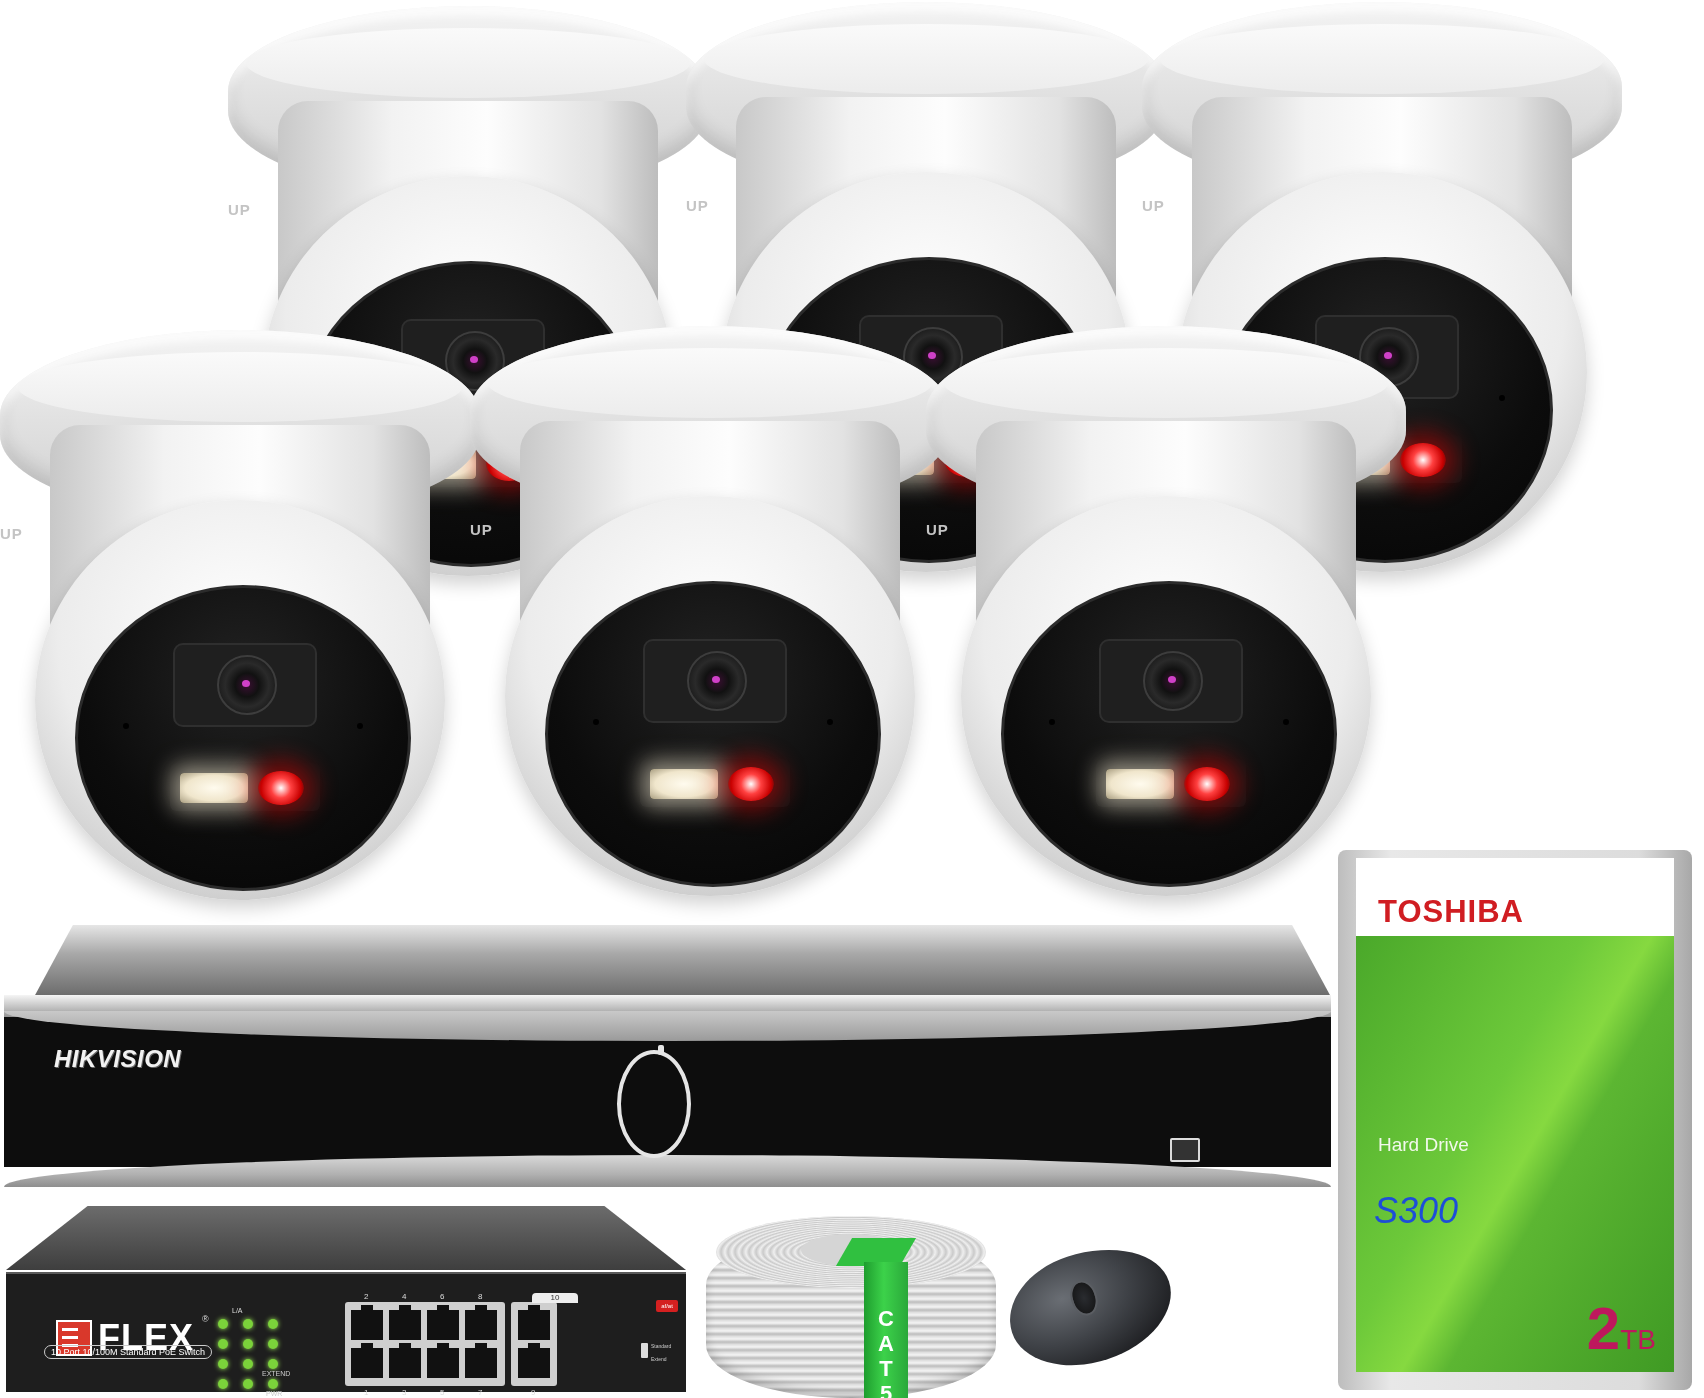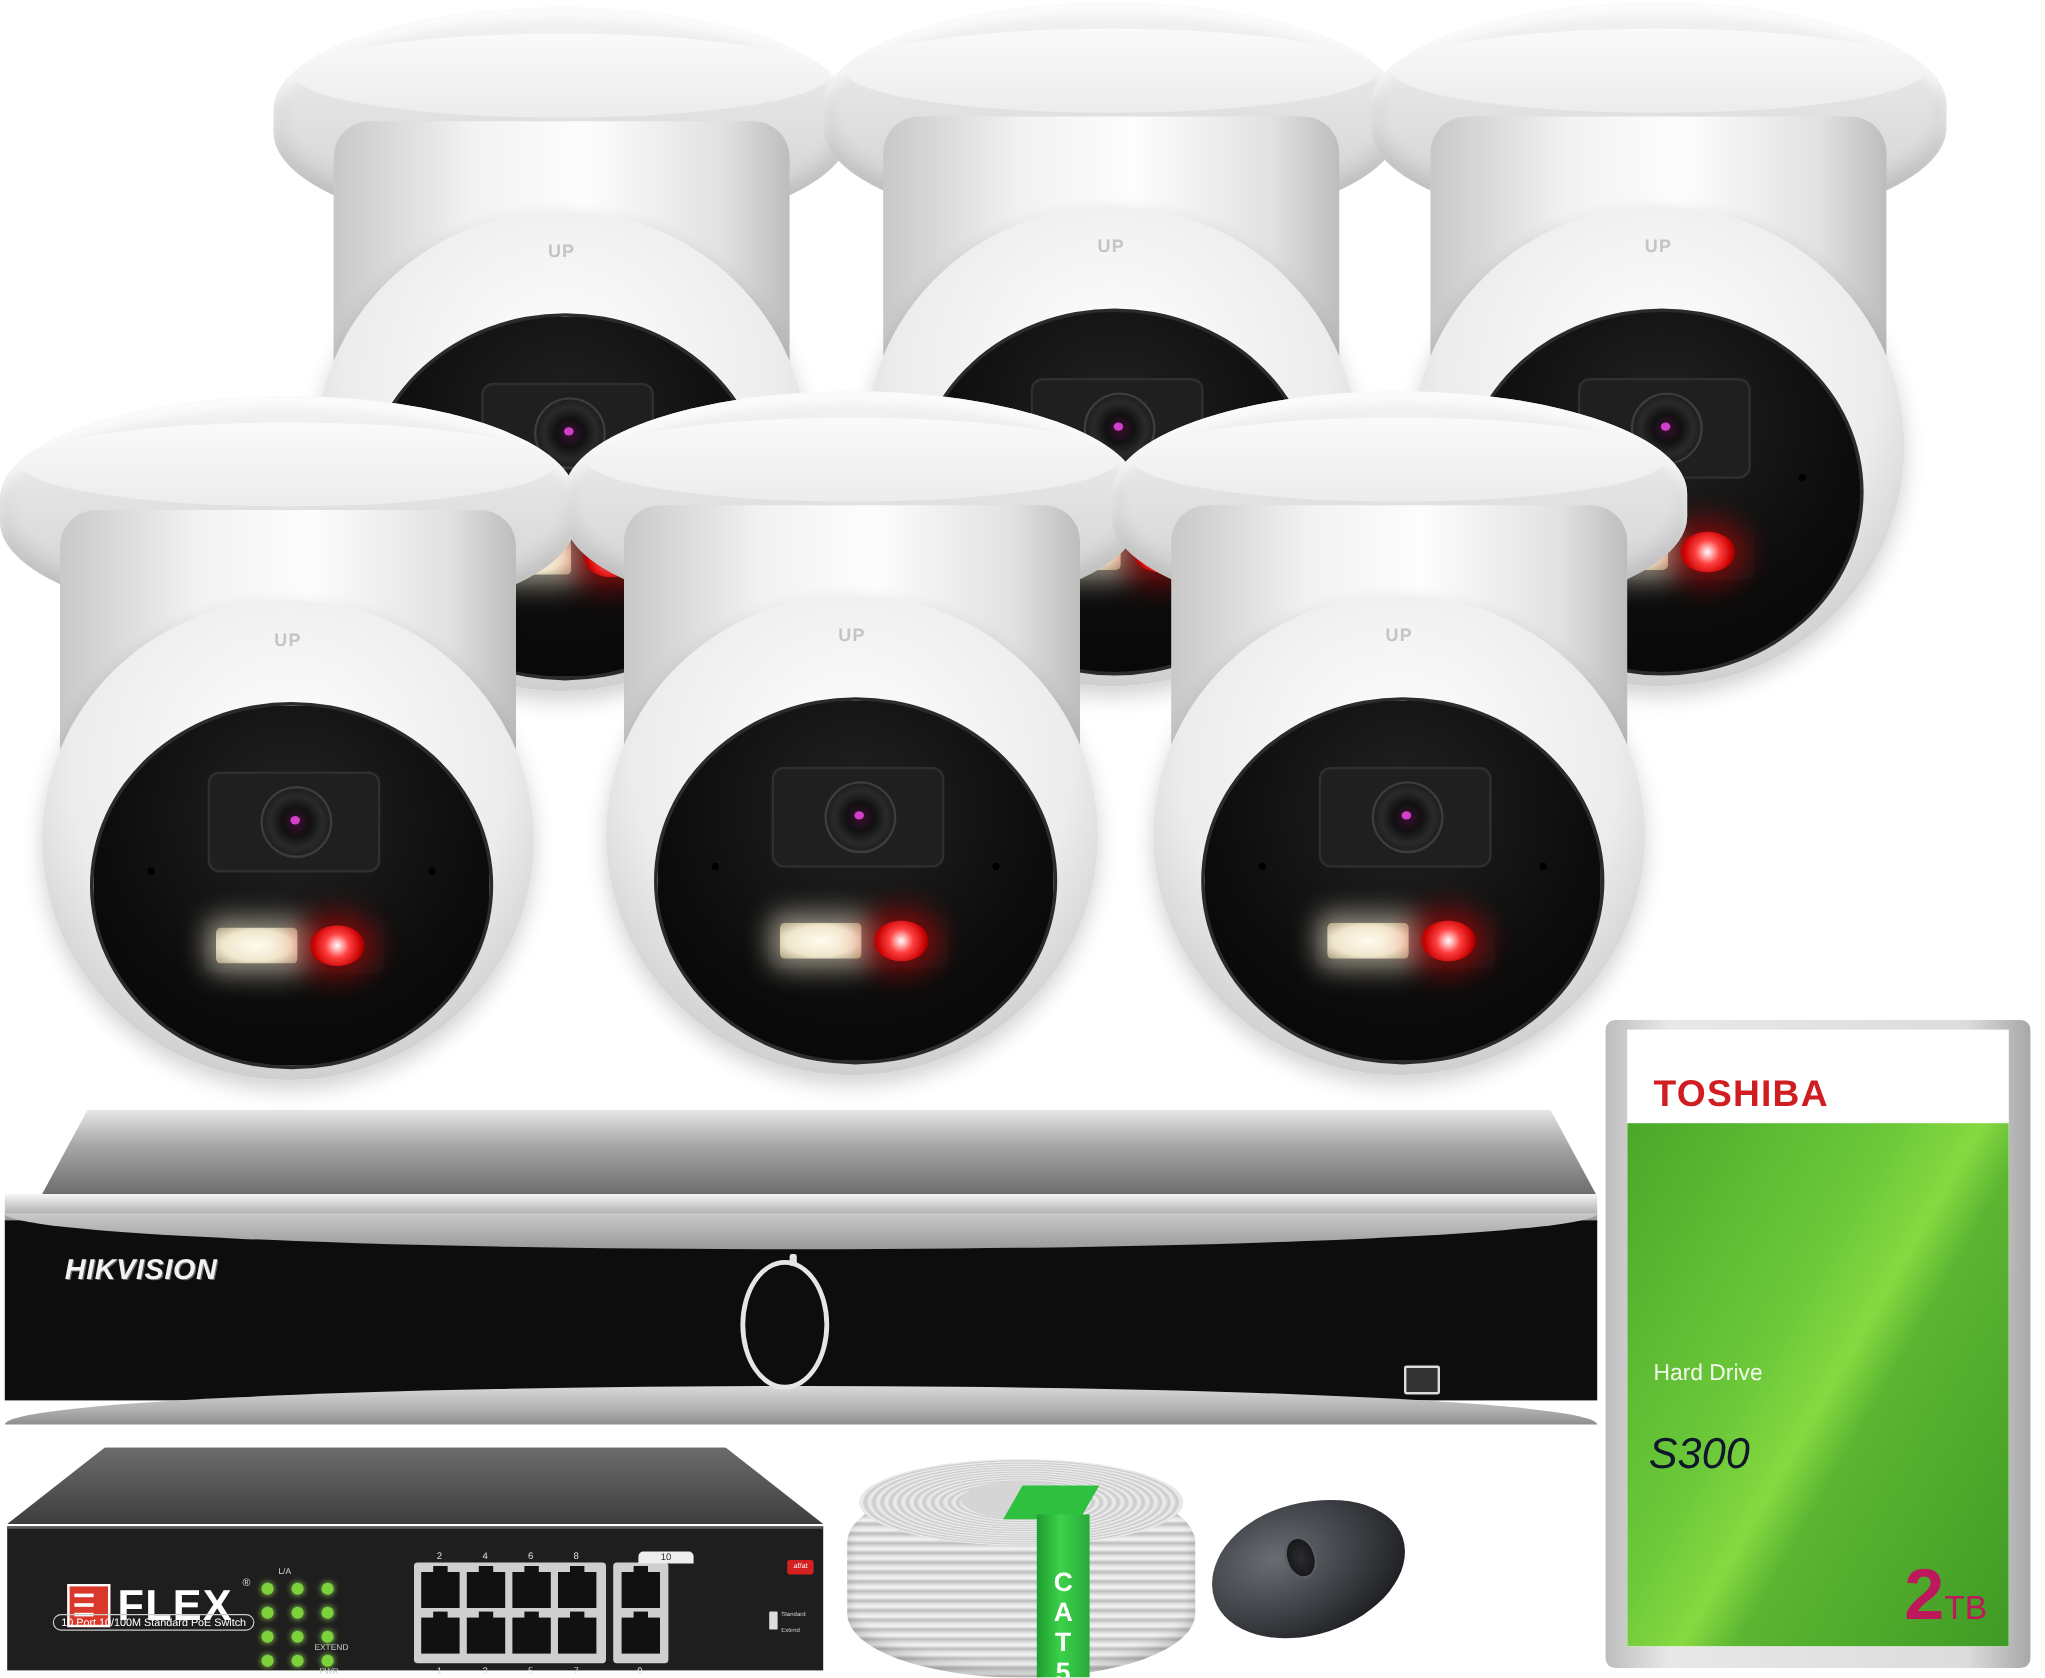--- a/index.html
+++ b/index.html
@@ -11,21 +11,21 @@
     background:linear-gradient(180deg,#f4f4f4 0%,#e2e2e2 45%,#cfcfcf 100%);
     box-shadow:inset 0 -10px 18px rgba(0,0,0,.12),inset 0 8px 10px rgba(255,255,255,.9);}
   .cam .base:after{content:"";position:absolute;left:18px;right:18px;top:22px;height:70px;border-radius:50%;
     background:linear-gradient(180deg,#fafafa,#ececec);}
   .cam .neck{position:absolute;left:50px;top:95px;width:380px;height:200px;
     background:linear-gradient(90deg,#c8c8c8 0%,#f2f2f2 30%,#fdfdfd 55%,#e2e2e2 85%,#bdbdbd 100%);
     border-radius:30px 30px 0 0;}
   .cam .ring{position:absolute;left:35px;top:170px;width:410px;height:400px;border-radius:50%;
     background:radial-gradient(circle at 50% 35%,#ffffff 0%,#ececec 55%,#cdcdcd 80%,#b9b9b9 100%);
     box-shadow:0 8px 18px rgba(0,0,0,.18);}
-  .cam .up{position:absolute;top:195px;left:0;right:0;text-align:center;font-size:15px;color:#c4c4c4;
+  .cam .up{position:absolute;top:195px;left:0;right:0;font-size:15px;color:#c4c4c4;
     letter-spacing:1px;font-weight:bold;}
   .cam .face{position:absolute;left:75px;top:255px;width:330px;height:300px;border-radius:50%;
     background:radial-gradient(circle at 50% 30%,#222 0%,#0c0c0c 60%,#050505 100%);
     border:3px solid #2b2b2b;}
   .cam .win{position:absolute;left:95px;top:55px;width:140px;height:80px;border-radius:10px;
     background:#1f1f1f;border:2px solid #2f2f2f;}
   .cam .lens{position:absolute;left:42px;top:10px;width:56px;height:56px;border-radius:50%;
     background:radial-gradient(circle,#3a0f32 0%,#111 30%,#2a2a2a 55%,#0a0a0a 100%);
     border:2px solid #3d3d3d;}
   .cam .lens:after{content:"";position:absolute;left:23px;top:23px;width:8px;height:7px;border-radius:50%;background:#d040c8;}
@@ -103,21 +103,21 @@
 
   
   .hdd{position:absolute;left:1338px;top:850px;width:354px;height:540px;border-radius:8px;
     background:linear-gradient(90deg,#bdbdbd,#e8e8e8 15%,#dcdcdc 85%,#a8a8a8);}
   .hdd .label{position:absolute;left:18px;top:8px;right:18px;bottom:18px;background:#fff;overflow:hidden;}
   .hdd .green{position:absolute;left:0;right:0;top:78px;bottom:0;
     background:linear-gradient(120deg,#4aa82a 0%,#6dc93a 40%,#86d940 52%,#5cb632 60%,#3f9a24 100%);}
   .hdd .brand{position:absolute;left:22px;top:36px;font-size:31px;font-weight:bold;color:#d01d22;letter-spacing:1px;}
   .hdd .surv{position:absolute;left:18px;top:224px;font-size:41px;font-weight:bold;font-style:italic;color:#f4f9ee;}
   .hdd .hd{position:absolute;left:22px;top:276px;font-size:19px;color:#f2f8ec;}
-  .hdd .model{position:absolute;left:18px;top:332px;font-size:36px;font-style:italic;color:#0f172a;}
+  .hdd .model{position:absolute;left:18px;top:332px;font-size:36px;font-style:italic;color:#1d4ed8;}
   .hdd .cap{position:absolute;right:18px;top:436px;color:#be185d;font-weight:bold;font-size:60px;}
   .hdd .cap span{font-size:28px;font-weight:normal;}
 </style>
 </head>
 <body>
 
 <div class="cam" style="left:228px;top:6px;">
   <div class="base"></div>
   <div class="neck"></div>
   <div class="ring"></div>

